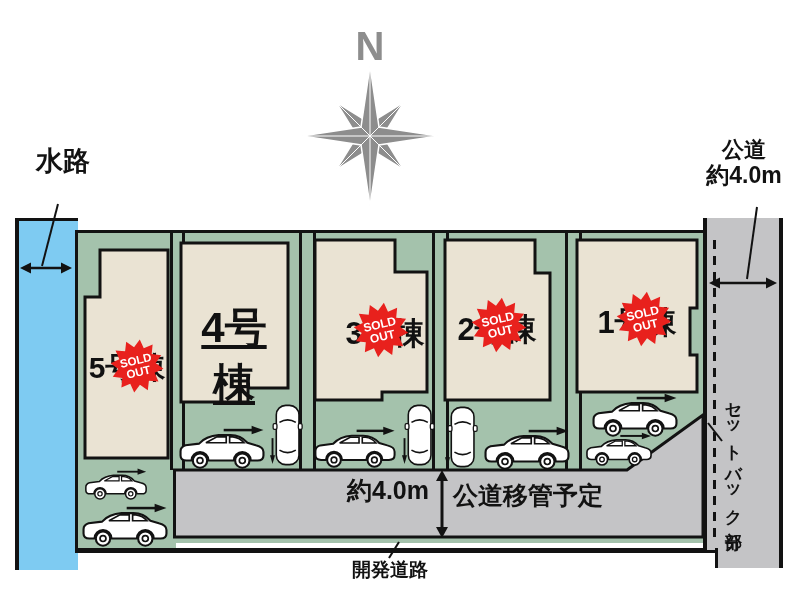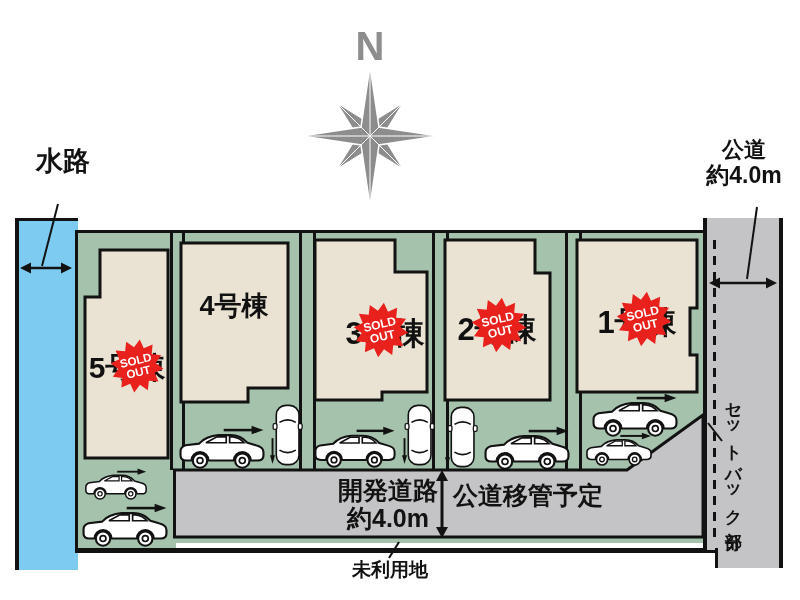--- a/index.html
+++ b/index.html
@@ -83,21 +83,21 @@
 
   <svg class="abs" style="left:0;top:0;" width="800" height="600" viewBox="0 0 800 600">
     <polygon points="100,250 168,250 168,458 85,458 85,297 100,297" fill="#eae3d3" stroke="#121212" stroke-width="3"></polygon>
     <polygon points="181,243 288,243 288,388 248,388 248,402 181,402" fill="#eae3d3" stroke="#121212" stroke-width="3"></polygon>
     <polygon points="315,240 395,240 395,272 427,272 427,392 382,392 382,400 315,400" fill="#eae3d3" stroke="#121212" stroke-width="3"></polygon>
     <polygon points="445,240 535,240 535,273 550,273 550,400 445,400" fill="#eae3d3" stroke="#121212" stroke-width="3"></polygon>
     <polygon points="577,240 697,240 697,308 690,308 690,355 697,355 697,392 577,392" fill="#eae3d3" stroke="#121212" stroke-width="3"></polygon>
   </svg>
 
   <div class="lot-label" style="left:77px;top:348px;width:100px;font-size:30px;">5号棟</div>
-  <div class="lot-label" style="left:184px;top:288px;width:100px;font-size:27px;">4号棟</div>
+  <div class="lot-label" style="left:184px;top:300px;width:100px;font-size:42px;text-decoration:underline;">4号棟</div>
   <div class="lot-label" style="left:330px;top:313px;width:110px;font-size:31px;">3号棟</div>
   <div class="lot-label" style="left:447px;top:309px;width:100px;font-size:31px;">2号棟</div>
   <div class="lot-label" style="left:587px;top:302px;width:100px;font-size:31px;">1号棟</div>
 
   <svg class="abs" style="left:84px;top:466px;" width="64" height="36">
       <use href="#car-side"></use>
     </svg>
   <svg class="abs" style="left:79px;top:503px;" width="92" height="44">
       <use href="#car-side"></use>
     </svg>
@@ -182,34 +182,33 @@
   <svg class="abs" style="left:744px;top:205px;" width="16" height="76">
       <line x1="13" y1="2" x2="3" y2="74" stroke="#121212" stroke-width="2"></line>
     </svg>
   <svg class="abs" style="left:707px;top:275px;" width="72" height="16">
     <line x1="10" y1="8" x2="62" y2="8" stroke="#121212" stroke-width="2.5"></line>
     <polygon points="2,8 13,2.5 13,13.5" fill="#121212"></polygon>
     <polygon points="70,8 59,2.5 59,13.5" fill="#121212"></polygon>
   </svg>
 
   <div class="txt" style="left:328px;top:476px;width:120px;">
-    <span style="font-size:25px;">開発道路</span>
     <span style="font-size:25px;">約4.0m</span>
   </div>
   <svg class="abs" style="left:433px;top:470px;" width="18" height="68">
     <line x1="9" y1="8" x2="9" y2="60" stroke="#121212" stroke-width="3"></line>
     <polygon points="9,0 3,11 15,11" fill="#121212"></polygon>
     <polygon points="9,68 3,57 15,57" fill="#121212"></polygon>
   </svg>
   <div class="txt" style="left:453px;top:481px;font-size:25px;">公道移管予定</div>
 
   <svg class="abs" style="left:386px;top:540px;" width="16" height="20">
       <line x1="3" y1="18" x2="13" y2="2" stroke="#121212" stroke-width="2"></line>
     </svg>
-  <div class="txt" style="left:352px;top:559px;font-size:19px;">未利用地</div>
+  <div class="txt" style="left:352px;top:559px;font-size:19px;">開発道路</div>
 
   <svg class="abs" style="left:705px;top:420px;" width="20" height="24">
       <line x1="3" y1="3" x2="17" y2="21" stroke="#121212" stroke-width="2"></line>
     </svg>
   <div class="setback" style="left:722px;top:390px;height:140px;">セットバック部分</div>
 
   <svg class="abs" style="left:300px;top:14px;" width="140" height="194" viewBox="0 0 140 194">
     <text x="70" y="46" text-anchor="middle" font-size="40" font-weight="bold" fill="#8d8d8d" font-family="Liberation Sans,sans-serif">N</text>
     <g fill="#8d8d8d" stroke="#ffffff" stroke-width="1.5">
       <polygon points="70,109 104,88 83,122 104,156 70,135 36,156 57,122 36,88"></polygon>

